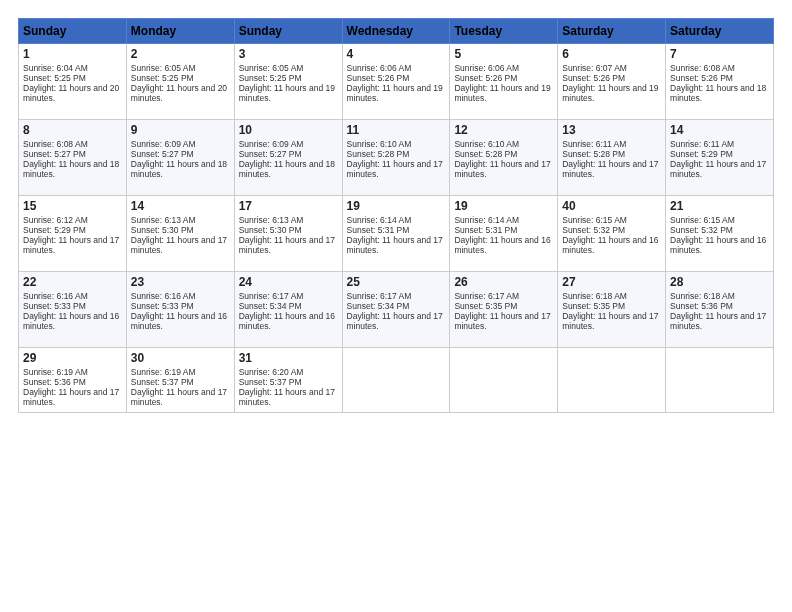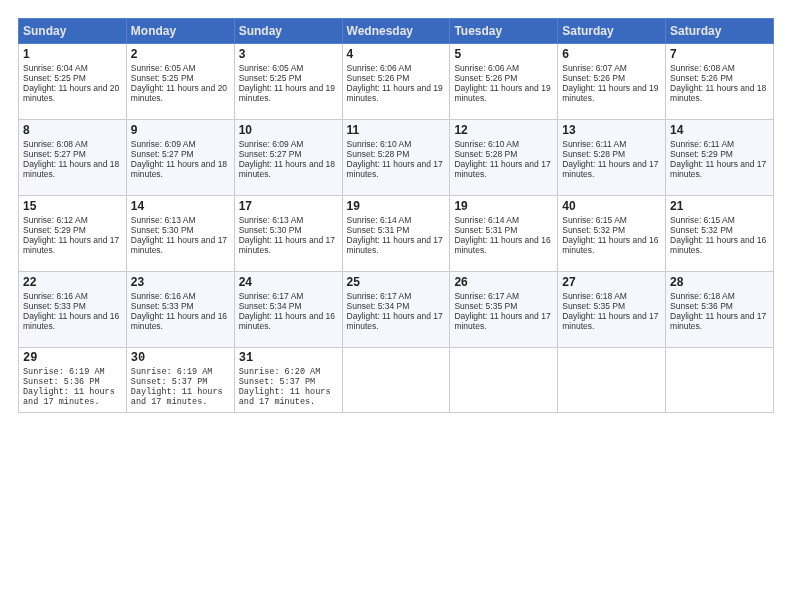--- a/index.html
+++ b/index.html
@@ -44,21 +44,21 @@
       font-size: 14px;
       color: #444;
     }
     .calendar {
       width: 100%;
       border-collapse: collapse;
       border: 1px solid #ccc;
     }
     .calendar th {
       background: #3a6abf;
-      color: #e5e5e5;
+      color: #000000;
       font-size: 12px;
       font-weight: bold;
       padding: 5px 4px;
       text-align: left;
       border: 1px solid #5580cc;
     }
     .calendar td {
       vertical-align: top;
       border: 1px solid #ccc;
       padding: 3px 4px;
@@ -76,21 +76,20 @@
       font-weight: bold;
       color: #222;
       display: block;
       margin-bottom: 2px;
     }
     .empty-cell {
       background: #f9f9f9;
     }
     .last-row td {
       height: 65px;
-      font-family: Liberation Mono, monospace;
     }
   </style>
 </head>
 <body>
 
 <div class="page">
 
   <table class="calendar">
     <thead>
       <tr>

